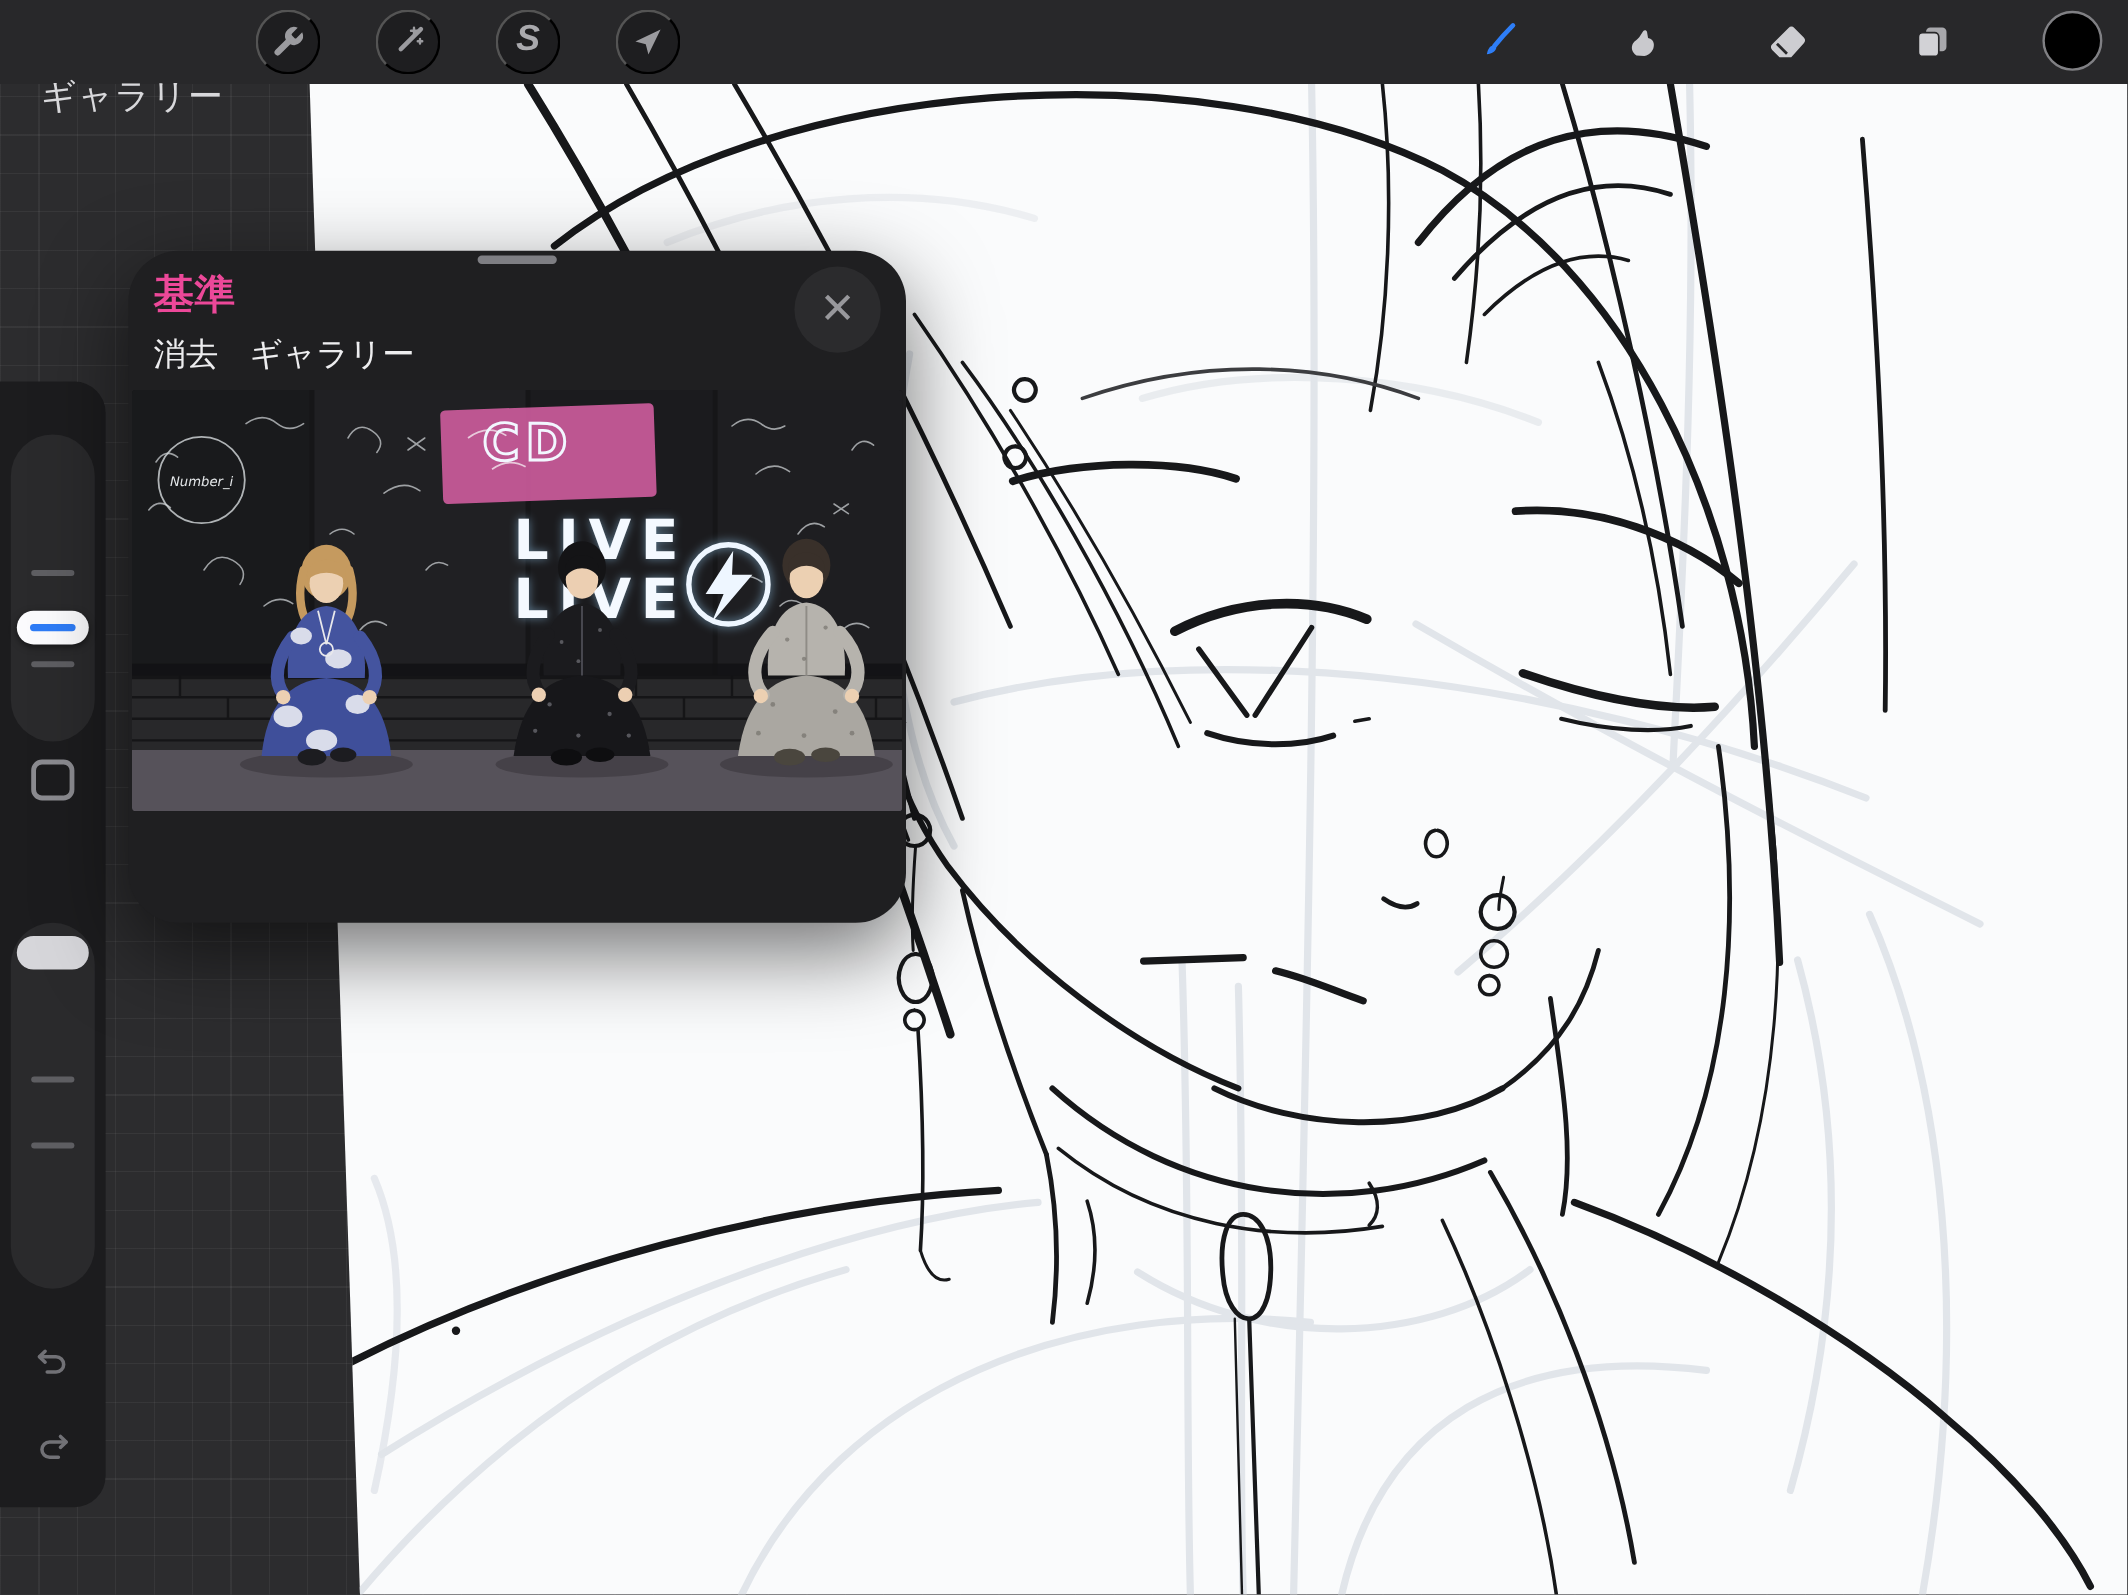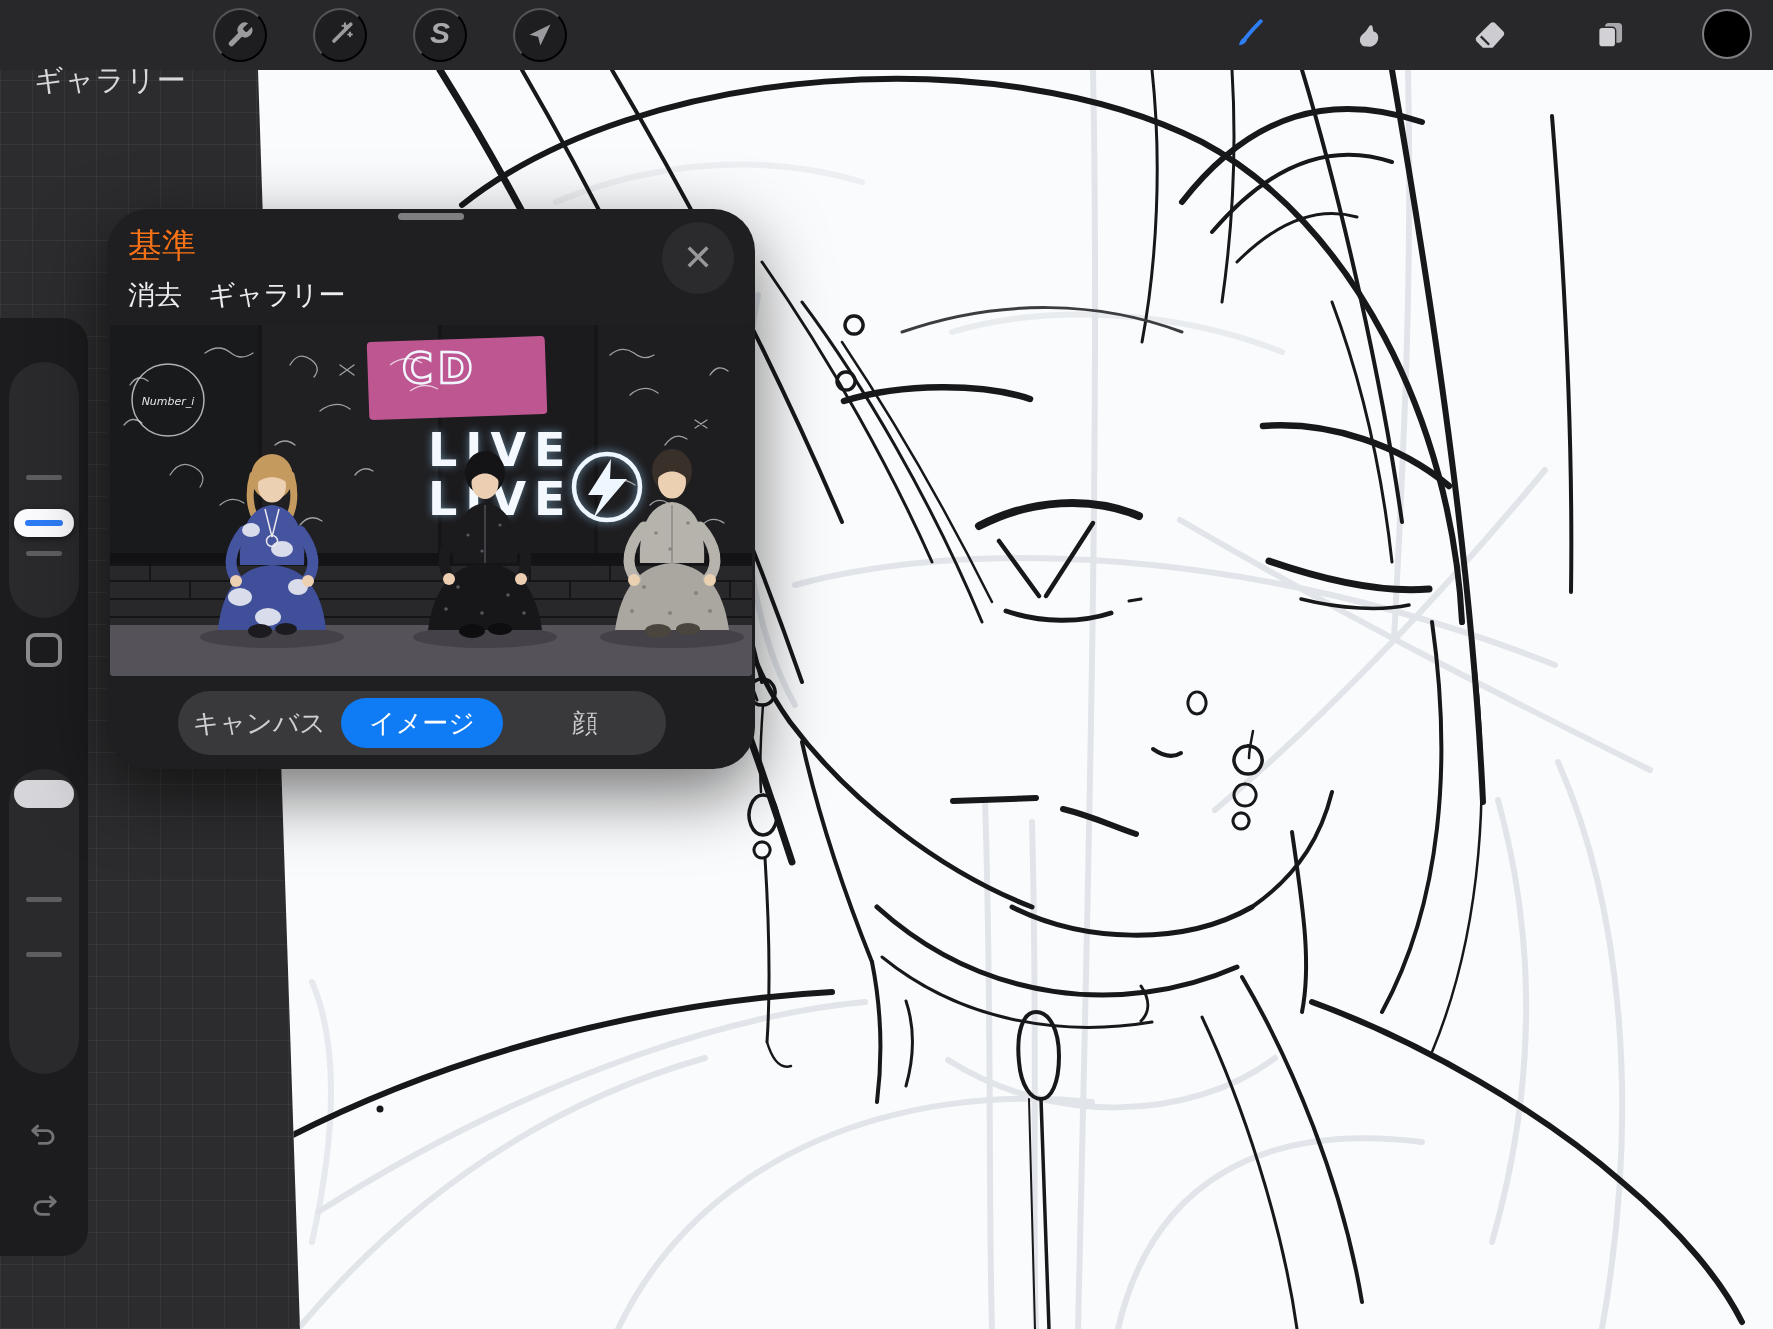--- a/index.html
+++ b/index.html
@@ -68,21 +68,21 @@
   .uicon{position:absolute;left:22px;width:44px;height:44px;background:transparent;border:none;
     display:flex;align-items:center;justify-content:center}
 
   
   .ref-panel{
     position:absolute;left:107px;top:209px;width:648px;height:560px;
     background:#1f1f21;border-radius:42px;z-index:7;
     box-shadow:0 24px 70px rgba(0,0,0,.55);
   }
   .drag-handle{position:absolute;left:291px;top:4px;width:66px;height:7px;border-radius:4px;background:#7e7e83}
-  .ref-title{position:absolute;left:21px;top:14px;font-size:34px;font-weight:400;color:#f97316}
+  .ref-title{position:absolute;left:21px;top:14px;font-size:34px;font-weight:700;color:#ec4899}
   .ref-actions{position:absolute;left:21px;top:68px;display:flex;gap:26px}
   .ref-action{font-size:27px;color:#ededef;background:none;border:none;padding:0;font-family:inherit}
   .close-btn{
     position:absolute;left:555px;top:13px;width:72px;height:72px;border-radius:50%;
     background:#2b2b2d;border:none;color:#98989c;font-size:36px;line-height:72px;text-align:center;
     font-family:inherit;padding:0;
   }
   .ref-photo{position:absolute;left:3px;top:116px;width:642px;height:351px;overflow:hidden;border-radius:3px}
   .seg{
     position:absolute;left:71px;top:482px;width:488px;height:64px;border-radius:32px;
@@ -429,18 +429,13 @@
             <circle cx="600" cy="286" r="2"></circle>
         </g>
         <circle cx="524" cy="255" r="6" fill="#ecd0b2"></circle>
           <circle cx="600" cy="255" r="6" fill="#ecd0b2"></circle>
         <ellipse cx="548" cy="306" rx="13" ry="7" fill="#4a463e"></ellipse>
           <ellipse cx="578" cy="304" rx="12" ry="6" fill="#4a463e"></ellipse>
       </g>
     </svg>
   </div>
 
-  <div class="seg">
-    <button>キャンバス</button>
-    <button class="selected">イメージ</button>
-    <button>顔</button>
-  </div>
 </section>
 
 </body></html>

